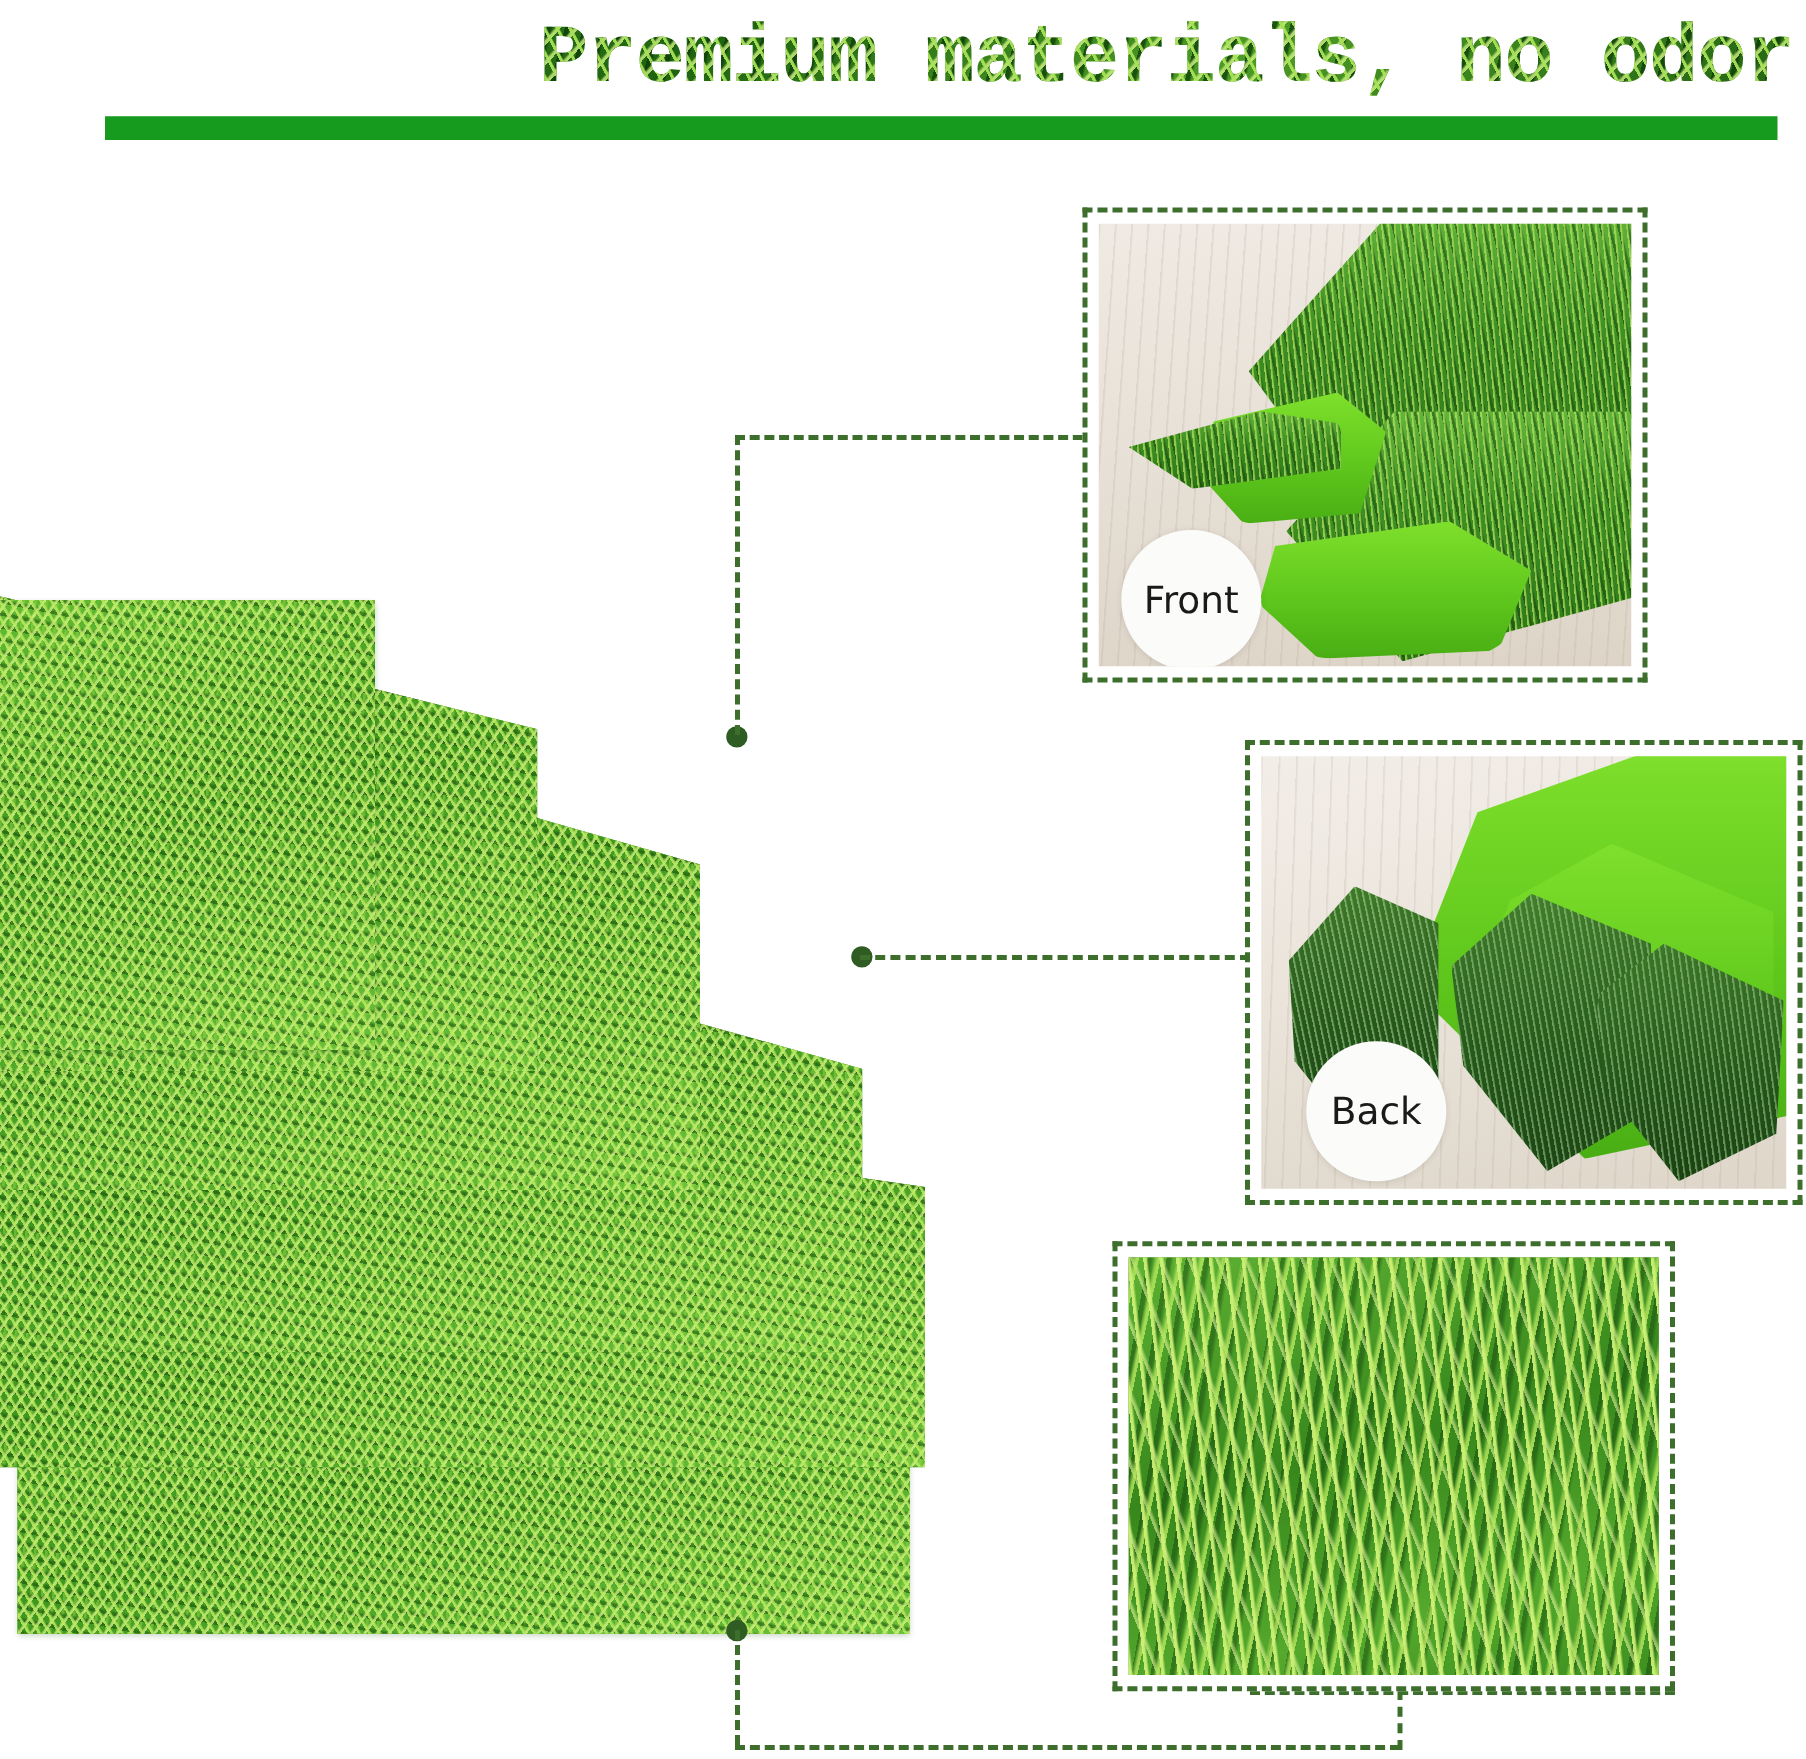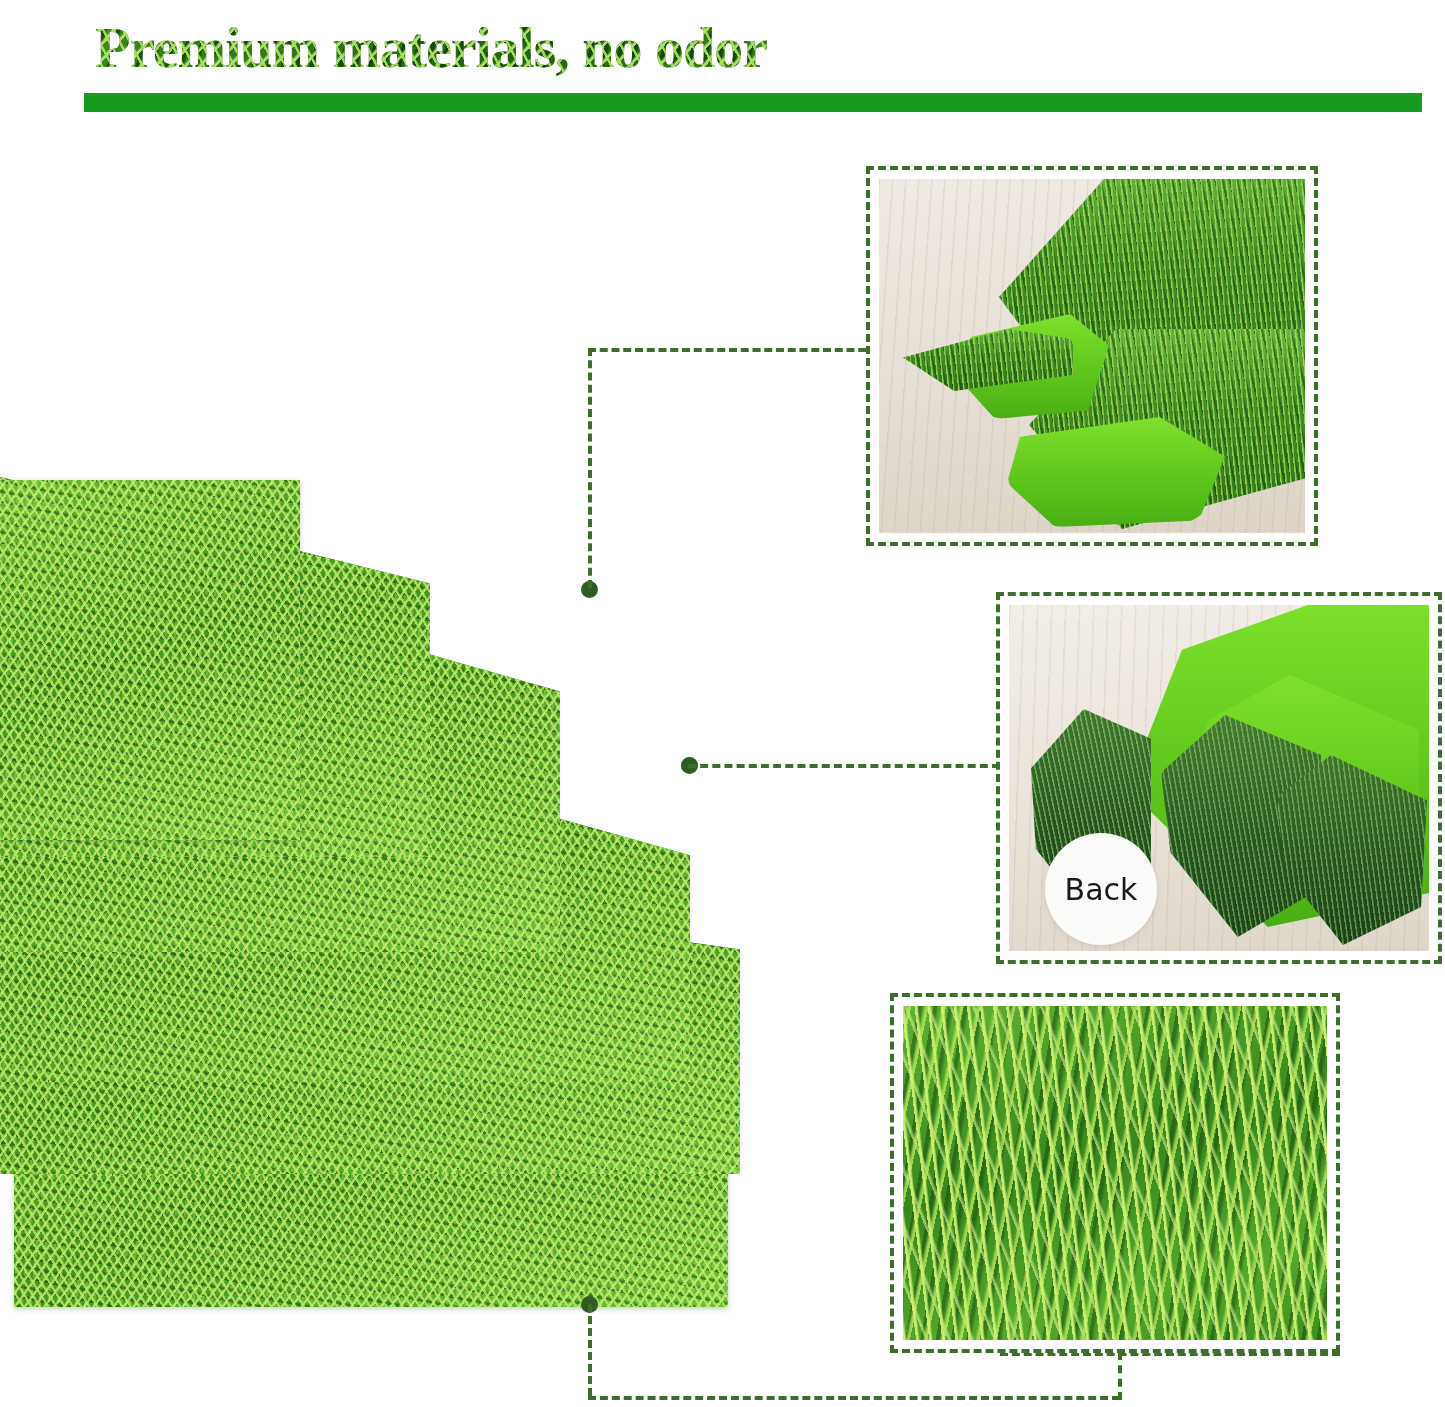--- a/index.html
+++ b/index.html
@@ -13,27 +13,27 @@
   }
 
   
   .header{
     position:absolute; left:0; top:0; width:1445px; height:120px;
   }
   .title-text{
     position:absolute;
     left:95px; top:2px;
     width:1340px;
-    font-family:Liberation Serif, serif;
+    font-family:Liberation Mono, monospace;
     font-weight:700;
-    font-size:58px;
+    font-size:66px;
     line-height:92px;
     letter-spacing:-1px;
     white-space:nowrap;
-    text-align:left;
+    text-align:right;
     
     background-color:#2f7a1e;
     background-image:
       repeating-linear-gradient(62deg,
         rgba(168,226,88,.95) 0px, rgba(168,226,88,.95) 2px,
         rgba(20,72,12,0) 3px, rgba(20,72,12,0) 9px),
       repeating-linear-gradient(-48deg,
         rgba(210,245,130,.8) 0px, rgba(210,245,130,.8) 2px,
         rgba(14,60,10,0) 4px, rgba(14,60,10,0) 11px),
       repeating-linear-gradient(105deg,
@@ -230,20 +230,23 @@
                 border-radius:60px 40px 50px 50px;"></div>
 
     <div class="backing" style="left:128px; top:238px; width:218px; height:110px;
                 clip-path:polygon(6% 18%, 70% 0, 100% 36%, 88% 94%, 22% 100%, 0 60%);
                 border-radius:50px 40px 60px 60px;"></div>
 
     <div class="turf-roll" style="left:24px; top:150px; width:170px; height:62px;
                 clip-path:polygon(0 46%, 62% 0, 100% 16%, 100% 74%, 30% 100%);
                 border-radius:20px;"></div>
 
+    <div class="badge" id="front-badge">
+      <span>Front</span>
+    </div>
   </div>
 </div>
 
 <div class="conn-dot" style="left:681px; top:757px;"></div>
 <div class="conn-h" style="left:688px; top:764px; width:312px;"></div>
 
 <div class="panel" id="back-panel" style="left:996px; top:592px; width:446px; height:372px;">
   <div class="panel-photo photo-back">
     <div class="floor-lines"></div>
 

